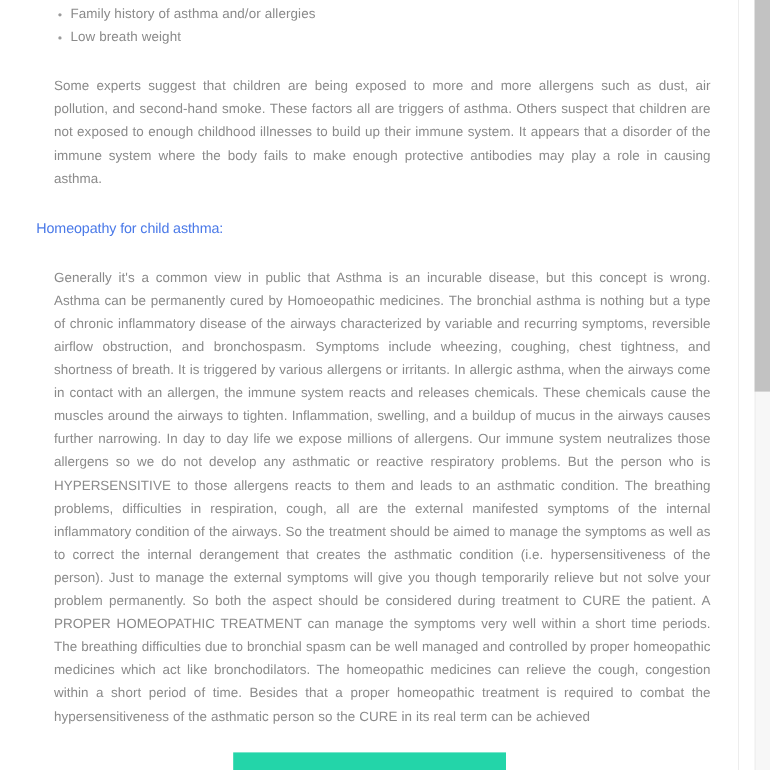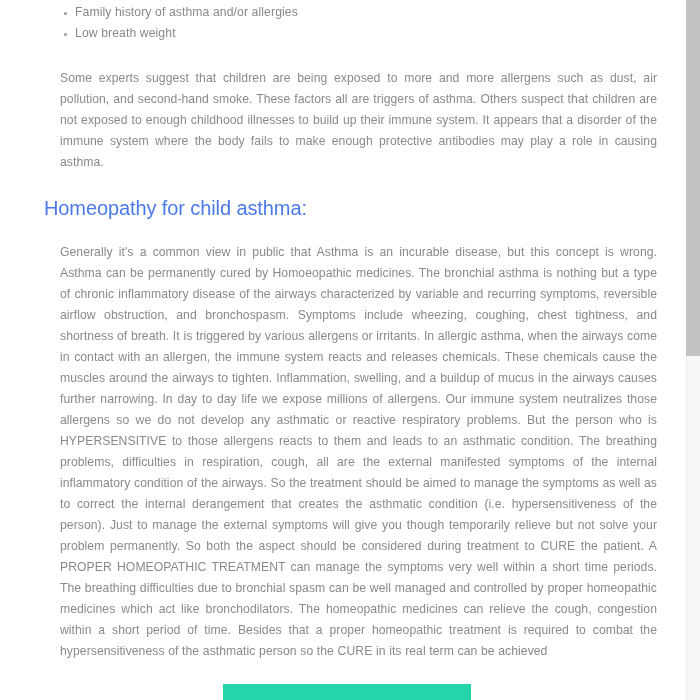--- a/index.html
+++ b/index.html
@@ -21,21 +21,21 @@
     width: 700px;
     height: 700px;
     background: #ffffff;
     overflow: hidden;
   }
 
   
   .content {
     position: absolute;
     top: 0;
-    left: 11px;
+    left: 0;
     width: 672px;
     height: 700px;
     box-sizing: border-box;
     border-right: 1px solid #ececec;
     background: #ffffff;
     padding: 0;
     overflow: hidden;
   }
 
   .inner {
@@ -78,21 +78,21 @@
     color: #8a8a8a;
     text-align: justify;
     margin: 16px;
     letter-spacing: 0.05px;
     word-spacing: 0.2px;
   }
 
   .gap-after-list { height: 10px; }
 
   h2.section-heading {
-    font-size: 20px;
+    font-size: 13px;
     line-height: 26px;
     font-weight: 400;
     color: #4a79e8;
     margin: 0;
     padding: 0;
     letter-spacing: -0.1px;
   }
   .heading-block { margin-top: 22px; margin-bottom: 21px; }
 
   .btn-wrap {

